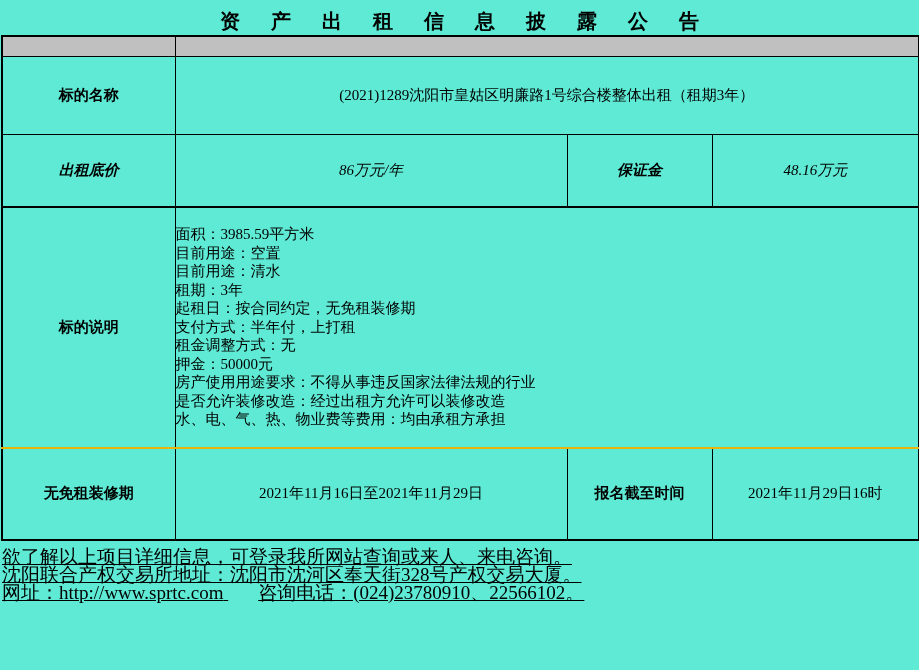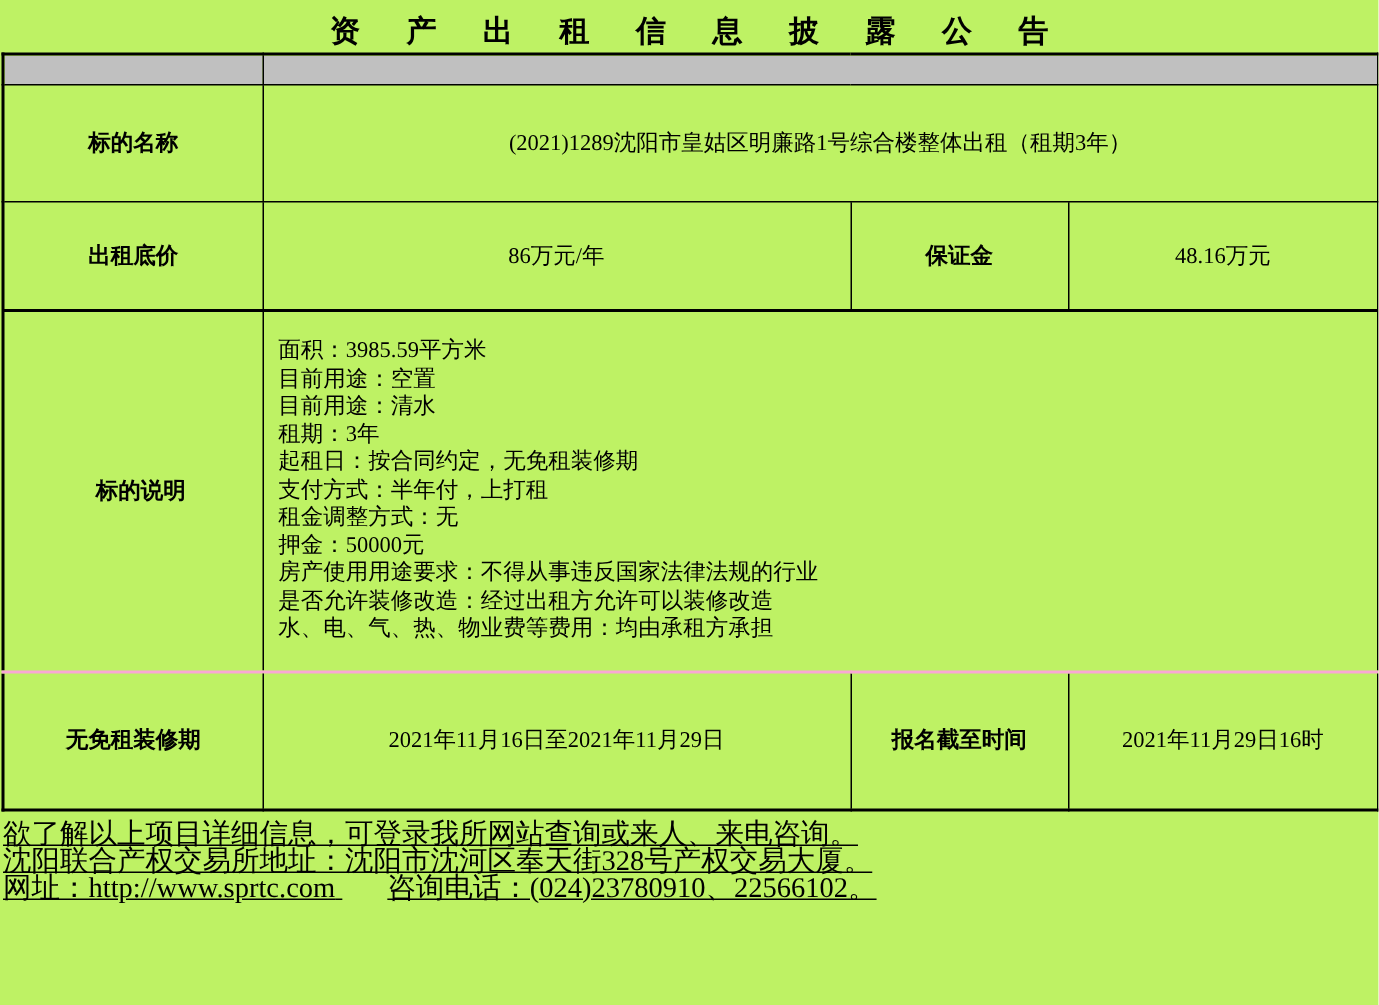--- a/index.html
+++ b/index.html
@@ -6,21 +6,21 @@
     margin: 0;
     padding: 0;
     background: #ffffff;
     color: #000000;
     font-family: "Liberation Serif", "DejaVu Serif", serif;
   }
   .page {
     position: relative;
     width: 919px;
     height: 670px;
-    background: #bef264;
+    background: #5eead4;
     overflow: hidden;
   }
   .title {
     margin: 8px 0 0 0;
     text-align: center;
     font-size: 20px;
     font-weight: bold;
     letter-spacing: 13px;
     text-indent: 13px;
     line-height: 27px;
@@ -53,23 +53,23 @@
   td.lbl {
     font-weight: bold;
     text-align: center;
     vertical-align: middle;
   }
   td.val {
     text-align: center;
     vertical-align: middle;
   }
   tr.name-row { height: 78px; margin-top: 24px; }
-  tr.price-row { height: 72px; }
+  tr.price-row { height: 72px; font-style: italic; }
   tr.spec-row { height: 241px; }
-  tr.spec-row td { border-top: 2px solid #000000; border-bottom: 2px solid #f9a8d4; padding-left: 10px; }
+  tr.spec-row td { border-top: 2px solid #000000; border-bottom: 2px solid #eab308; }
   tr.time-row { height: 92px; }
   td.spec-cell {
     text-align: left;
     vertical-align: middle;
     padding-left: 3px;
   }
   td.spec-cell .spec-line {
     line-height: 18.5px;
     white-space: nowrap;
   }

